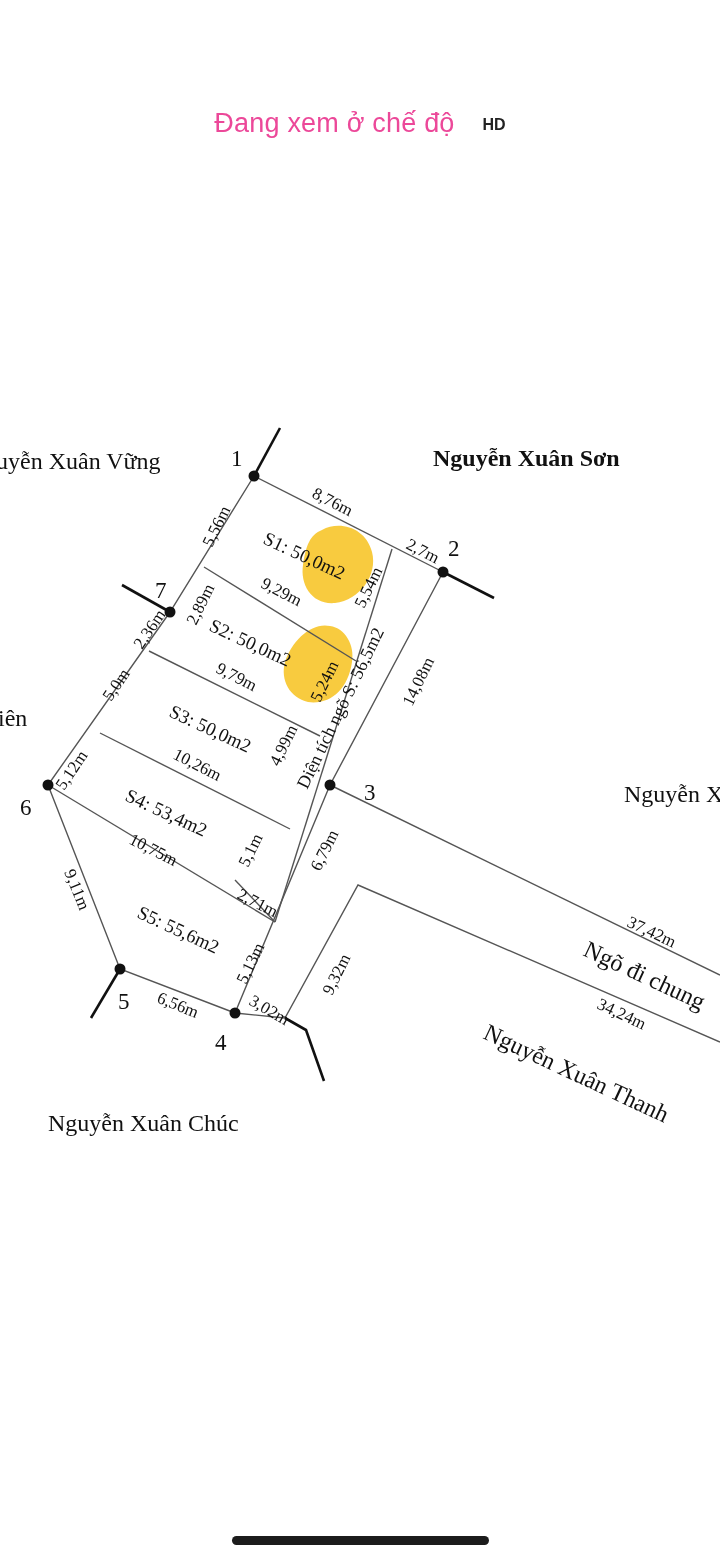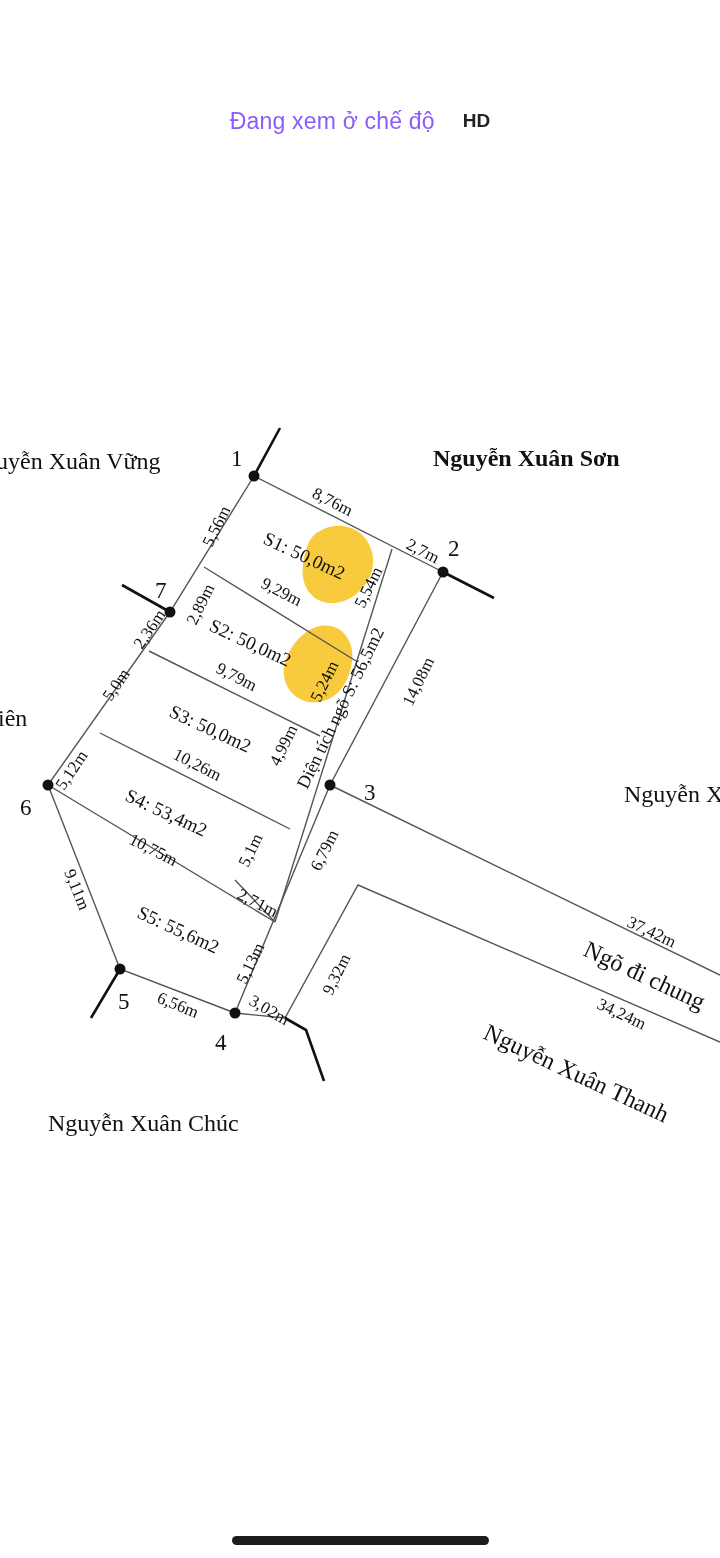--- a/index.html
+++ b/index.html
@@ -1,19 +1,19 @@
 <!DOCTYPE html>
 <html><head>
 <meta charset="utf-8">
 <style>
   html, body { margin:0; padding:0; background:#ffffff; }
   body { width:720px; height:1558px; position:relative; overflow:hidden; font-family:"Liberation Serif", serif; }
   .topbar { position:absolute; left:0; top:108px; width:720px; text-align:center; }
-  .topbar .mode { font-family:"Liberation Sans", sans-serif; font-size:23px; color:#8b5cf6; letter-spacing:0.2px; }
-  .topbar .hd { font-family:"Liberation Sans", sans-serif; font-weight:bold; font-size:19px; color:#222; margin-left:24px; vertical-align:2px; }
+  .topbar .mode { font-family:"Liberation Sans", sans-serif; font-size:27px; color:#ec4899; letter-spacing:0.2px; }
+  .topbar .hd { font-family:"Liberation Sans", sans-serif; font-weight:bold; font-size:16px; color:#222; margin-left:24px; vertical-align:2px; }
   svg.plan { position:absolute; left:0; top:0; }
   .home-indicator { position:absolute; left:232px; top:1536px; width:257px; height:9px; border-radius:5px; background:#1c1c1c; }
   svg text { font-family:"Liberation Serif", serif; fill:#111; }
 </style>
 </head>
 <body>
 
 <div class="topbar">
   <span class="mode">Đang xem ở chế độ</span>
   <span class="hd">HD</span>

